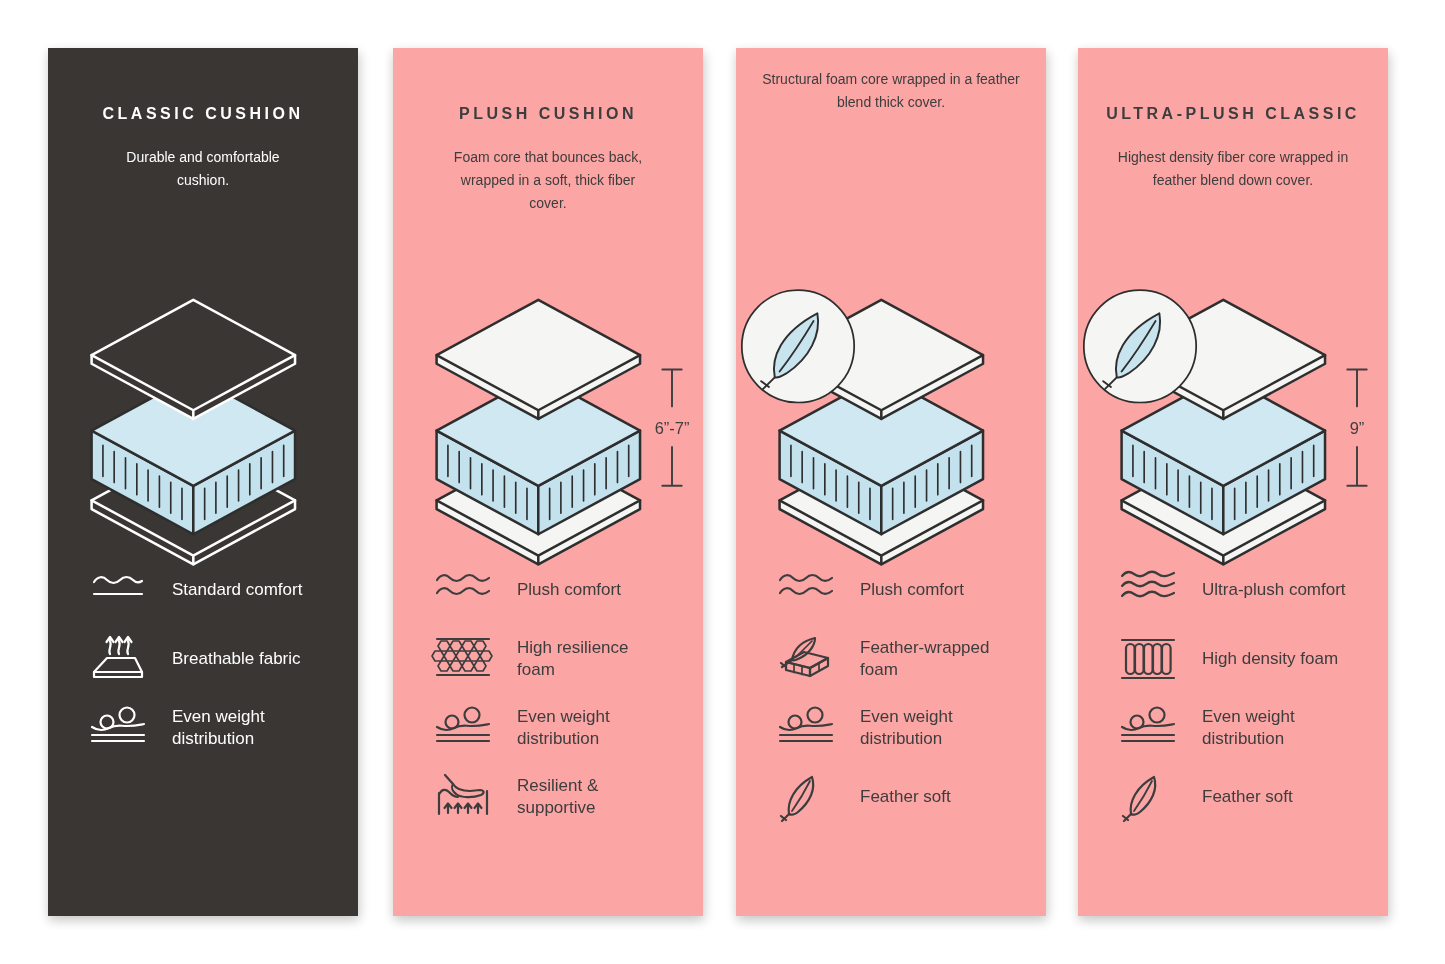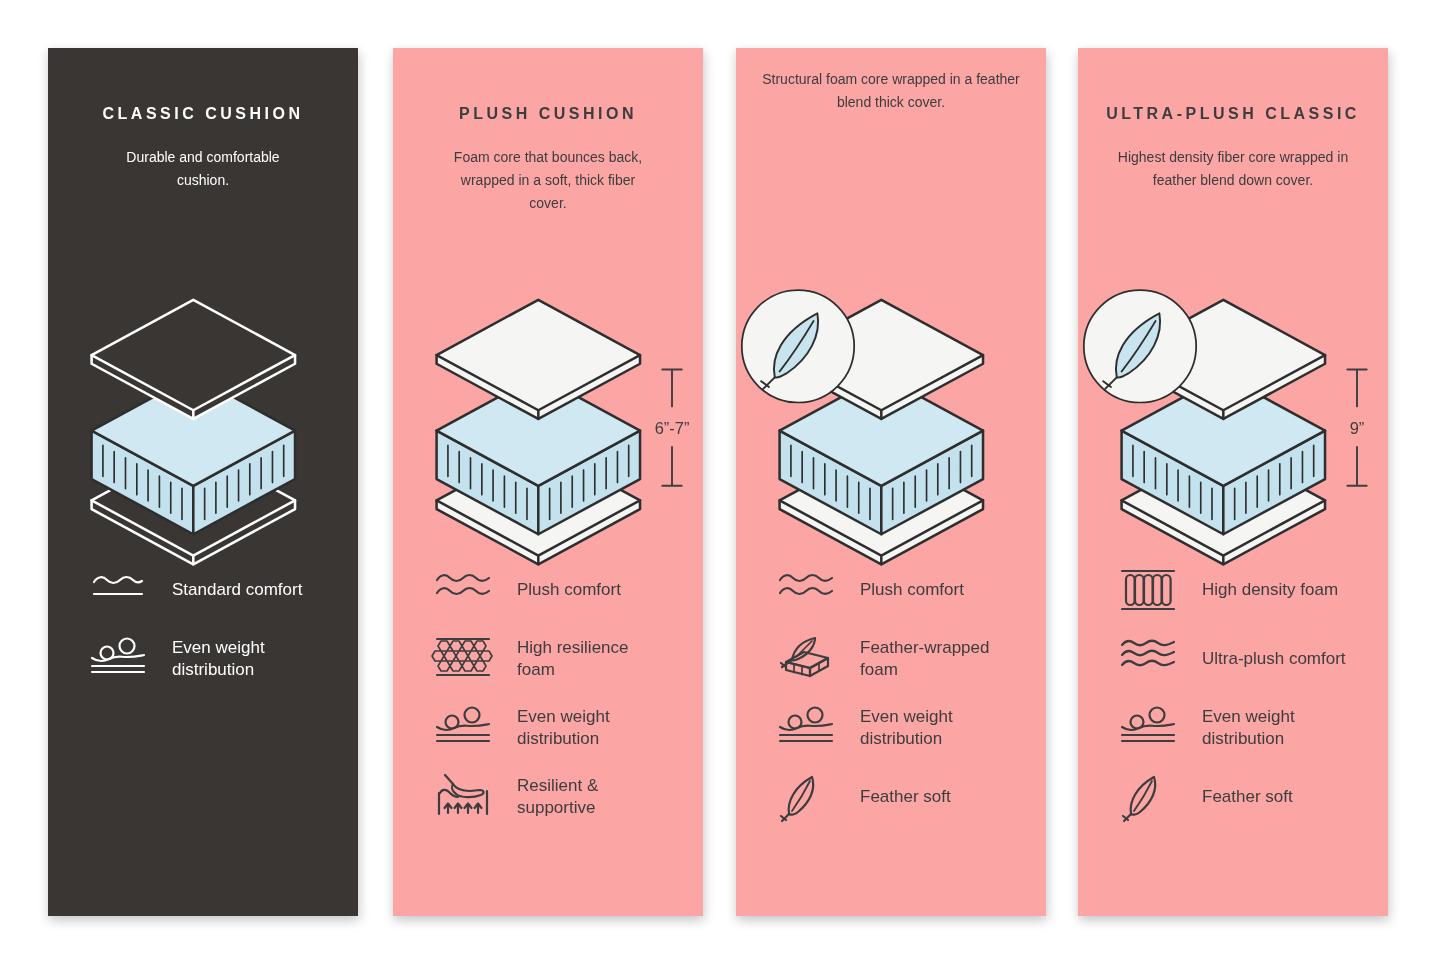--- a/index.html
+++ b/index.html
@@ -77,20 +77,35 @@
           <svg width="64" height="52" viewBox="0 0 64 52" fill="none" stroke="currentColor" stroke-width="2.2" stroke-linecap="round" stroke-linejoin="round">
             <path d="M8 18 C12 12 17 12 21 16 C25 20 30 20 34 16 C38 12 43 12 47 16 C50 19 53 19 56 17"></path>
             <path d="M8 30 L56 30"></path>
           </svg>
         </span>
       <span class="flabel">Standard comfort</span>
     </div>
     <div class="feature">
       <span class="ficon">
           <svg width="64" height="52" viewBox="0 0 64 52" fill="none" stroke="currentColor" stroke-width="2.2" stroke-linecap="round" stroke-linejoin="round">
+            <path d="M8 39 L21 25 L49 25 L56 39 L56 44 L8 44 Z"></path>
+            <path d="M8 39 L56 39"></path>
+            <path d="M24 21 C21.5 17 26.5 13 24 8"></path>
+            <path d="M20.5 9 L24 4 L27.5 9"></path>
+            <path d="M33 21 C30.5 17 35.5 13 33 8"></path>
+            <path d="M29.5 9 L33 4 L36.5 9"></path>
+            <path d="M42 21 C39.5 17 44.5 13 42 8"></path>
+            <path d="M38.5 9 L42 4 L45.5 9"></path>
+          </svg>
+        </span>
+      <span class="flabel">Breathable fabric</span>
+    </div>
+    <div class="feature">
+      <span class="ficon">
+          <svg width="64" height="52" viewBox="0 0 64 52" fill="none" stroke="currentColor" stroke-width="2.2" stroke-linecap="round" stroke-linejoin="round">
             <circle cx="21" cy="20" r="6.5"></circle>
             <circle cx="41" cy="13" r="7.5"></circle>
             <path d="M6 25 C12 29 17 29 23 26 C31 22 34 24 41 24 C49 24 53 23 58 22"></path>
             <path d="M6 33 L58 33"></path>
             <path d="M6 39 L58 39"></path>
           </svg>
         </span>
       <span class="flabel">Even weight
 distribution</span>
     </div>
@@ -292,43 +307,43 @@
       <path d="M278 84 L298 84 M288 84 L288 122 M288 164 L288 204 M278 204 L298 204" fill="none"></path>
       <text x="288" y="150" text-anchor="middle" fill="#3f3f3f" stroke="none" font-size="17">9”</text>
     </g>
     </g>
   </svg>
     </div>
   <div class="features">
     <div class="feature">
       <span class="ficon">
           <svg width="64" height="52" viewBox="0 0 64 52" fill="none" stroke="currentColor" stroke-width="2.2" stroke-linecap="round" stroke-linejoin="round">
+            <path d="M6 12 C10 7 14 7 18 10 C22 13 26 13 30 10 C34 7 38 7 42 10 C46 13 50 13 58 9"></path>
+            <path d="M6 22 C10 17 14 17 18 20 C22 23 26 23 30 20 C34 17 38 17 42 20 C46 23 50 23 58 19"></path>
+            <path d="M6 32 C10 27 14 27 18 30 C22 33 26 33 30 30 C34 27 38 27 42 30 C46 33 50 33 58 29"></path>
+          </svg>
+        </span>
+      <span class="flabel">Ultra-plush comfort</span>
+    </div>
+    <div class="feature">
+      <span class="ficon">
+          <svg width="64" height="52" viewBox="0 0 64 52" fill="none" stroke="currentColor" stroke-width="2.2" stroke-linecap="round" stroke-linejoin="round">
             <path d="M6 7 L58 7 M6 45 L58 45"></path>
             <rect x="10" y="11" width="8.6" height="30" rx="4.3"></rect>
             <rect x="19" y="11" width="8.6" height="30" rx="4.3"></rect>
             <rect x="28" y="11" width="8.6" height="30" rx="4.3"></rect>
             <rect x="37" y="11" width="8.6" height="30" rx="4.3"></rect>
             <rect x="46" y="11" width="8.6" height="30" rx="4.3"></rect>
           </svg>
         </span>
       <span class="flabel">High density foam</span>
     </div>
     <div class="feature">
       <span class="ficon">
           <svg width="64" height="52" viewBox="0 0 64 52" fill="none" stroke="currentColor" stroke-width="2.2" stroke-linecap="round" stroke-linejoin="round">
-            <path d="M6 12 C10 7 14 7 18 10 C22 13 26 13 30 10 C34 7 38 7 42 10 C46 13 50 13 58 9"></path>
-            <path d="M6 22 C10 17 14 17 18 20 C22 23 26 23 30 20 C34 17 38 17 42 20 C46 23 50 23 58 19"></path>
-            <path d="M6 32 C10 27 14 27 18 30 C22 33 26 33 30 30 C34 27 38 27 42 30 C46 33 50 33 58 29"></path>
-          </svg>
-        </span>
-      <span class="flabel">Ultra-plush comfort</span>
-    </div>
-    <div class="feature">
-      <span class="ficon">
-          <svg width="64" height="52" viewBox="0 0 64 52" fill="none" stroke="currentColor" stroke-width="2.2" stroke-linecap="round" stroke-linejoin="round">
             <circle cx="21" cy="20" r="6.5"></circle>
             <circle cx="41" cy="13" r="7.5"></circle>
             <path d="M6 25 C12 29 17 29 23 26 C31 22 34 24 41 24 C49 24 53 23 58 22"></path>
             <path d="M6 33 L58 33"></path>
             <path d="M6 39 L58 39"></path>
           </svg>
         </span>
       <span class="flabel">Even weight
 distribution</span>
     </div>

